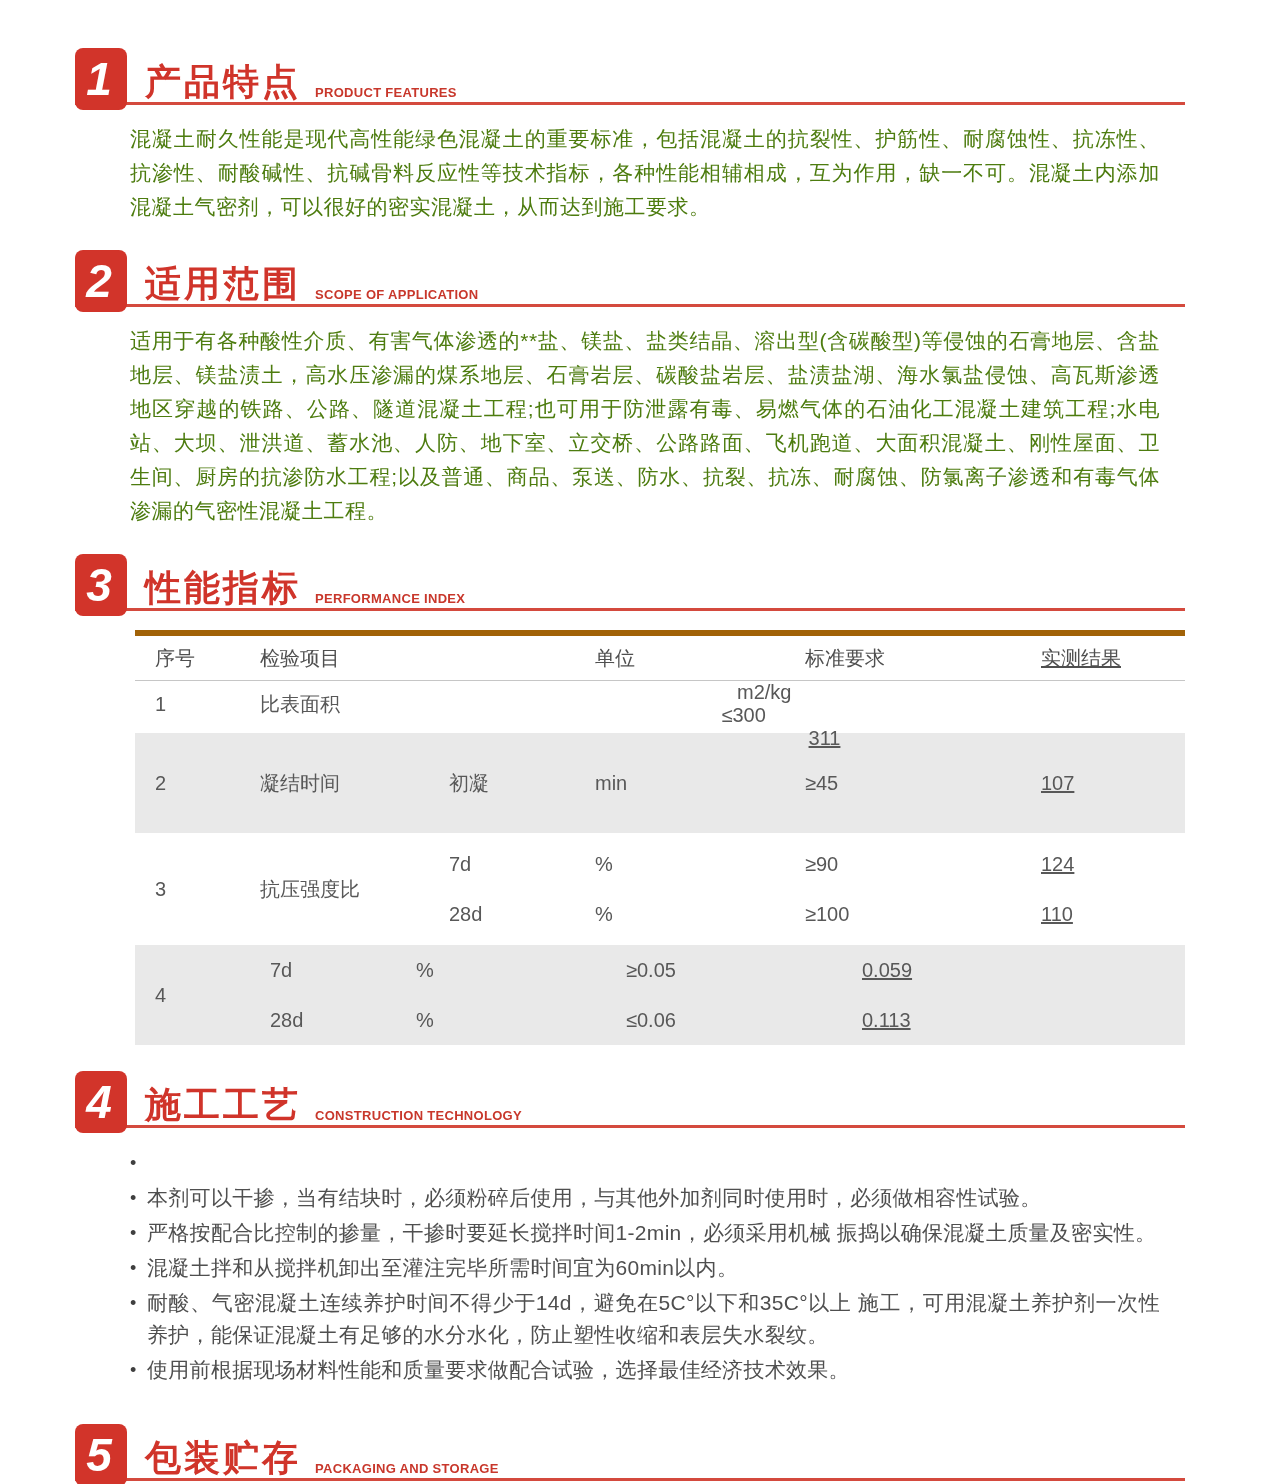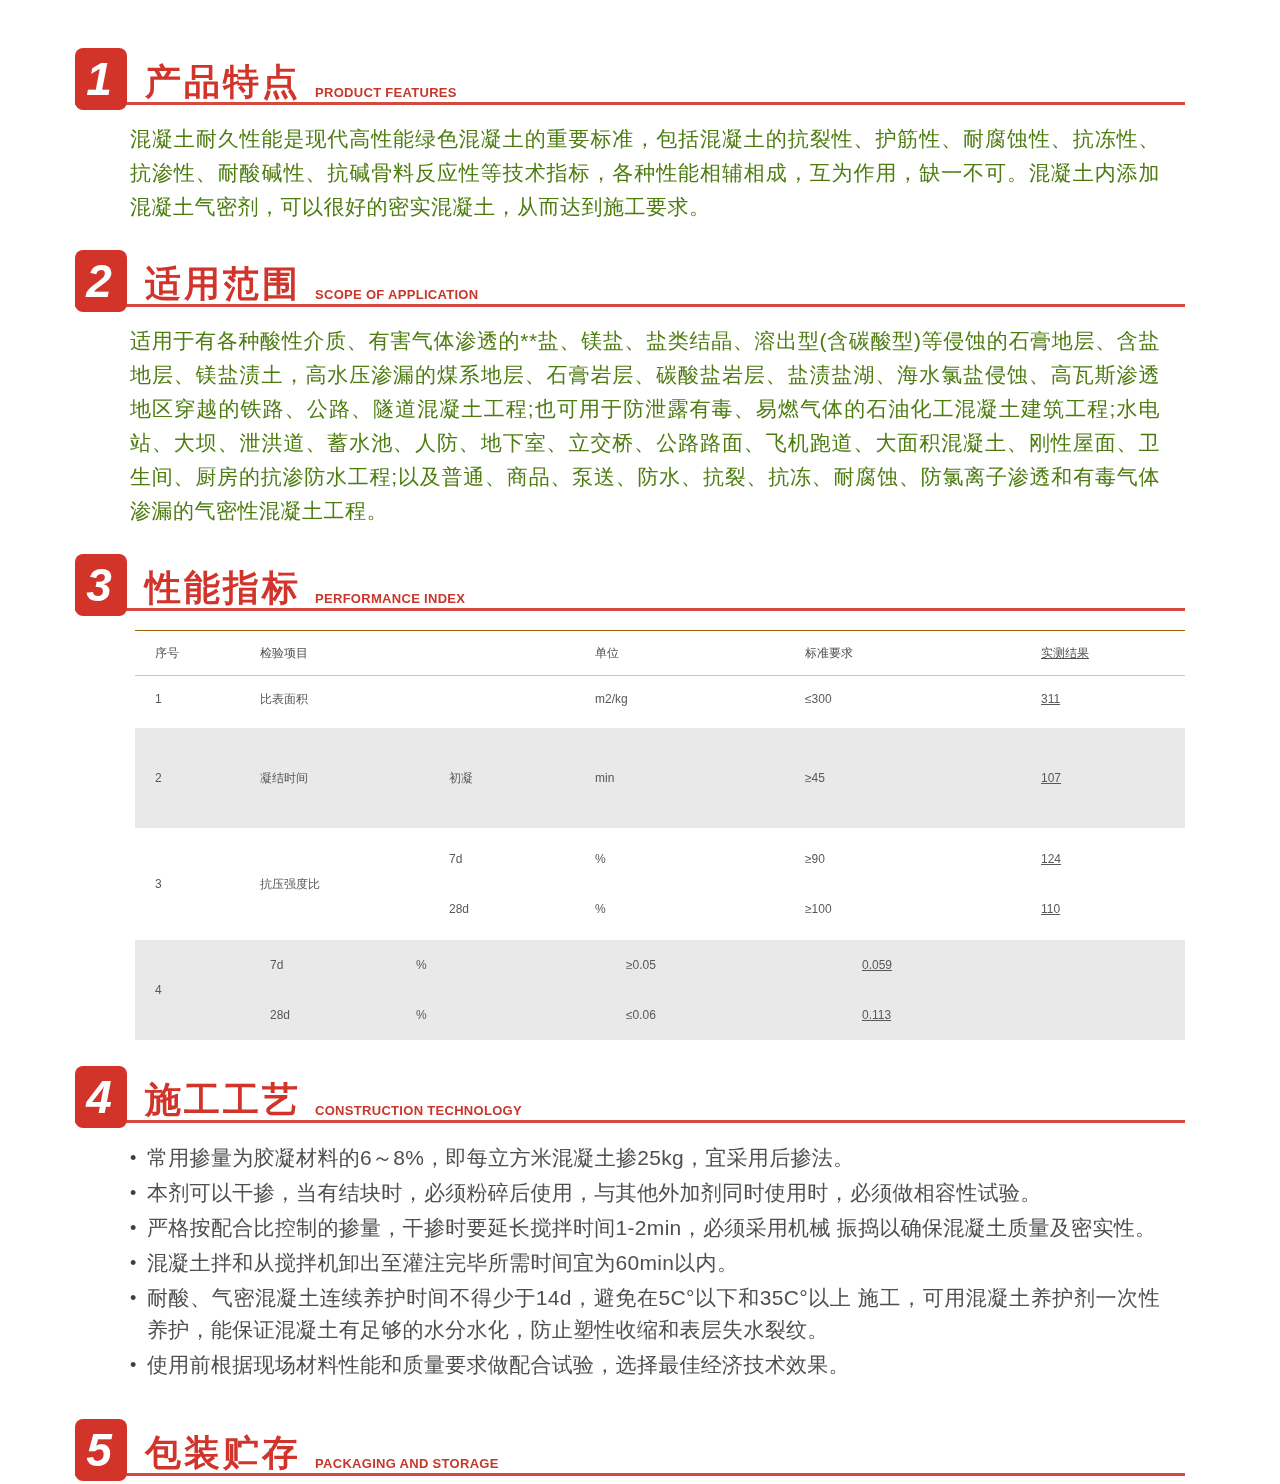--- a/index.html
+++ b/index.html
@@ -31,36 +31,36 @@
     font-size:21px;line-height:34px;
     text-align:justify;color:#4d7c0f;
     letter-spacing:.5px;
   }
   .sec{margin-top:0;}
   .sec + .sec{margin-top:24px;}
 
   
   .perf-table{
     margin:14px 0 0 60px;width:1050px;
-    border-top:1px solid #a16207;
-    font-size:12px;color:#585858;
+    border-top:6px solid #a16207;
+    font-size:20px;color:#585858;
   }
   .t-head{display:flex;align-items:center;height:44px;border-bottom:1px solid #c6c6c6;color:#4f4f4f;}
   .c-no{width:115px;box-sizing:border-box;padding-left:20px;}
   .c-item{width:179px;box-sizing:border-box;padding-left:10px;}
   .c-sub{width:126px;box-sizing:border-box;padding-left:20px;}
   .c-unit{width:220px;box-sizing:border-box;padding-left:40px;}
   .c-req{width:231px;box-sizing:border-box;padding-left:30px;}
   .c-result{flex:1;box-sizing:border-box;padding-left:35px;text-decoration:underline;}
   .row-group{display:flex;align-items:stretch;margin-bottom:6px;}
   .row-group .c-no,.row-group .c-item{display:flex;align-items:center;}
   .rg-shaded{background:#e9e9e9;}
   .subcol{flex:1;display:flex;flex-direction:column;justify-content:space-around;}
   .subrow{display:flex;align-items:center;height:48px;}
-  .rg-single .subrow{height:46px;}
+  .rg-single .subrow{height:46px;flex-direction:column;}
   .rg-double{height:100px;}
   .rg-double .subrow{height:50px;}
 
   
   .bullets{list-style:none;margin:14px 25px 0 55px;padding:0;}
   .bullets li{
     display:flex;align-items:flex-start;
     font-size:21px;line-height:32px;color:#4f4f4f;
     margin-bottom:3px;letter-spacing:.3px;text-align:justify;
   }
@@ -186,21 +186,20 @@
       <div class="sec-rule"></div>
       <div class="sec-badge">4</div>
       <div class="sec-titles">
         <span class="sec-title-cn">施工工艺</span>
         <span class="sec-title-en">CONSTRUCTION TECHNOLOGY</span>
       </div>
     </div>
     <ul class="bullets">
       <li>
           <span class="dot"></span>
-          <span>常用掺量为胶凝材料的6～8%，即每立方米混凝土掺25kg，宜采用后掺法。</span>
         </li>
       <li>
           <span class="dot"></span>
           <span>本剂可以干掺，当有结块时，必须粉碎后使用，与其他外加剂同时使用时，必须做相容性试验。</span>
         </li>
       <li>
           <span class="dot"></span>
           <span>严格按配合比控制的掺量，干掺时要延长搅拌时间1-2min，必须采用机械 振捣以确保混凝土质量及密实性。</span>
         </li>
       <li>

